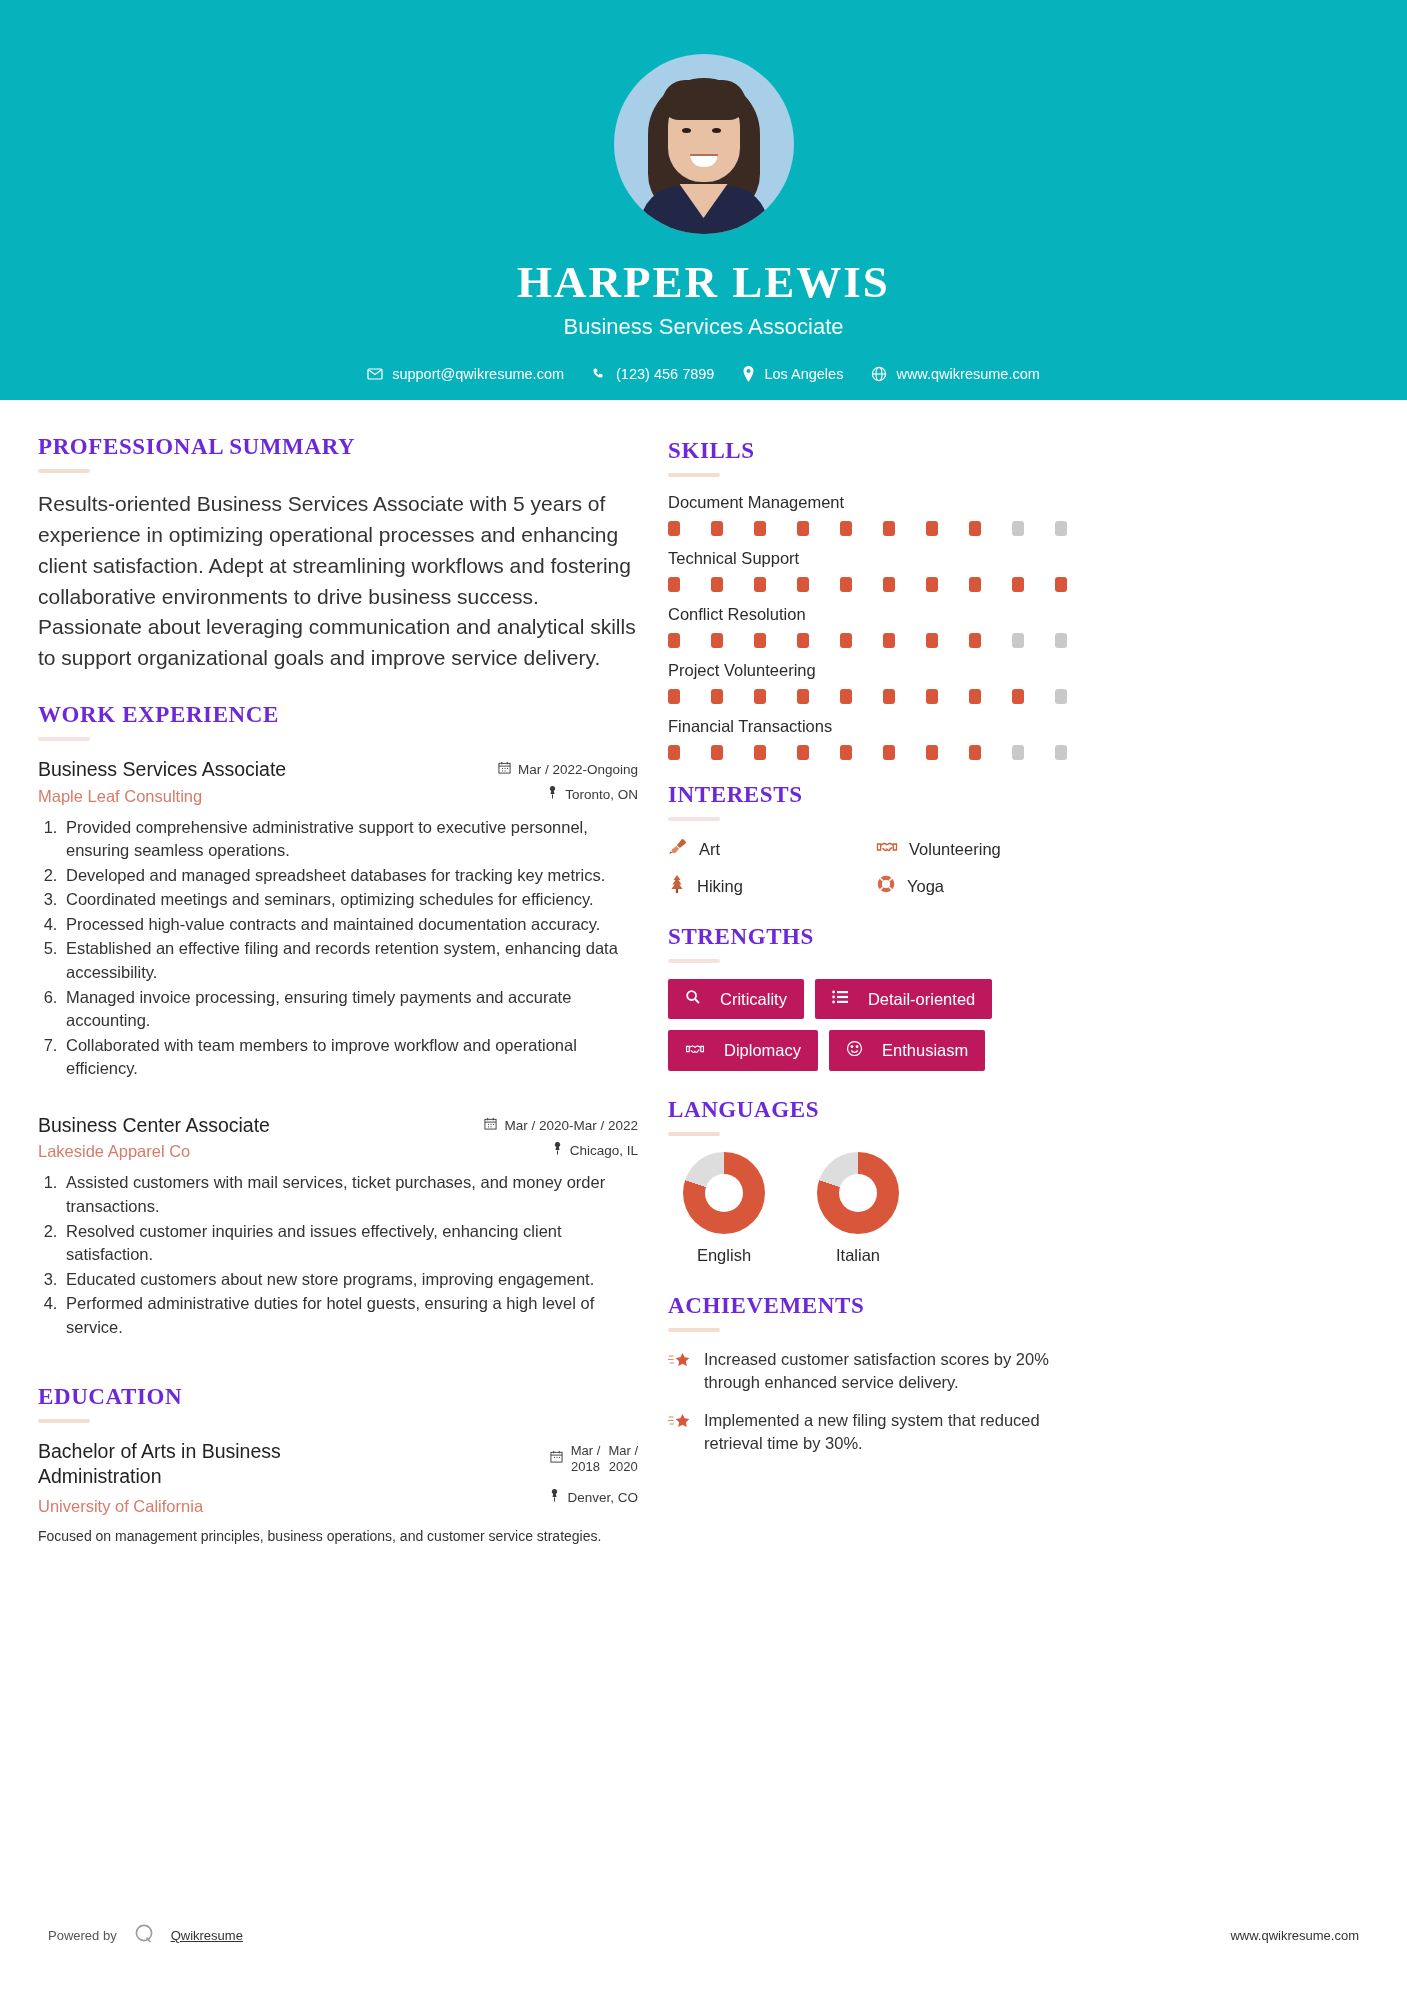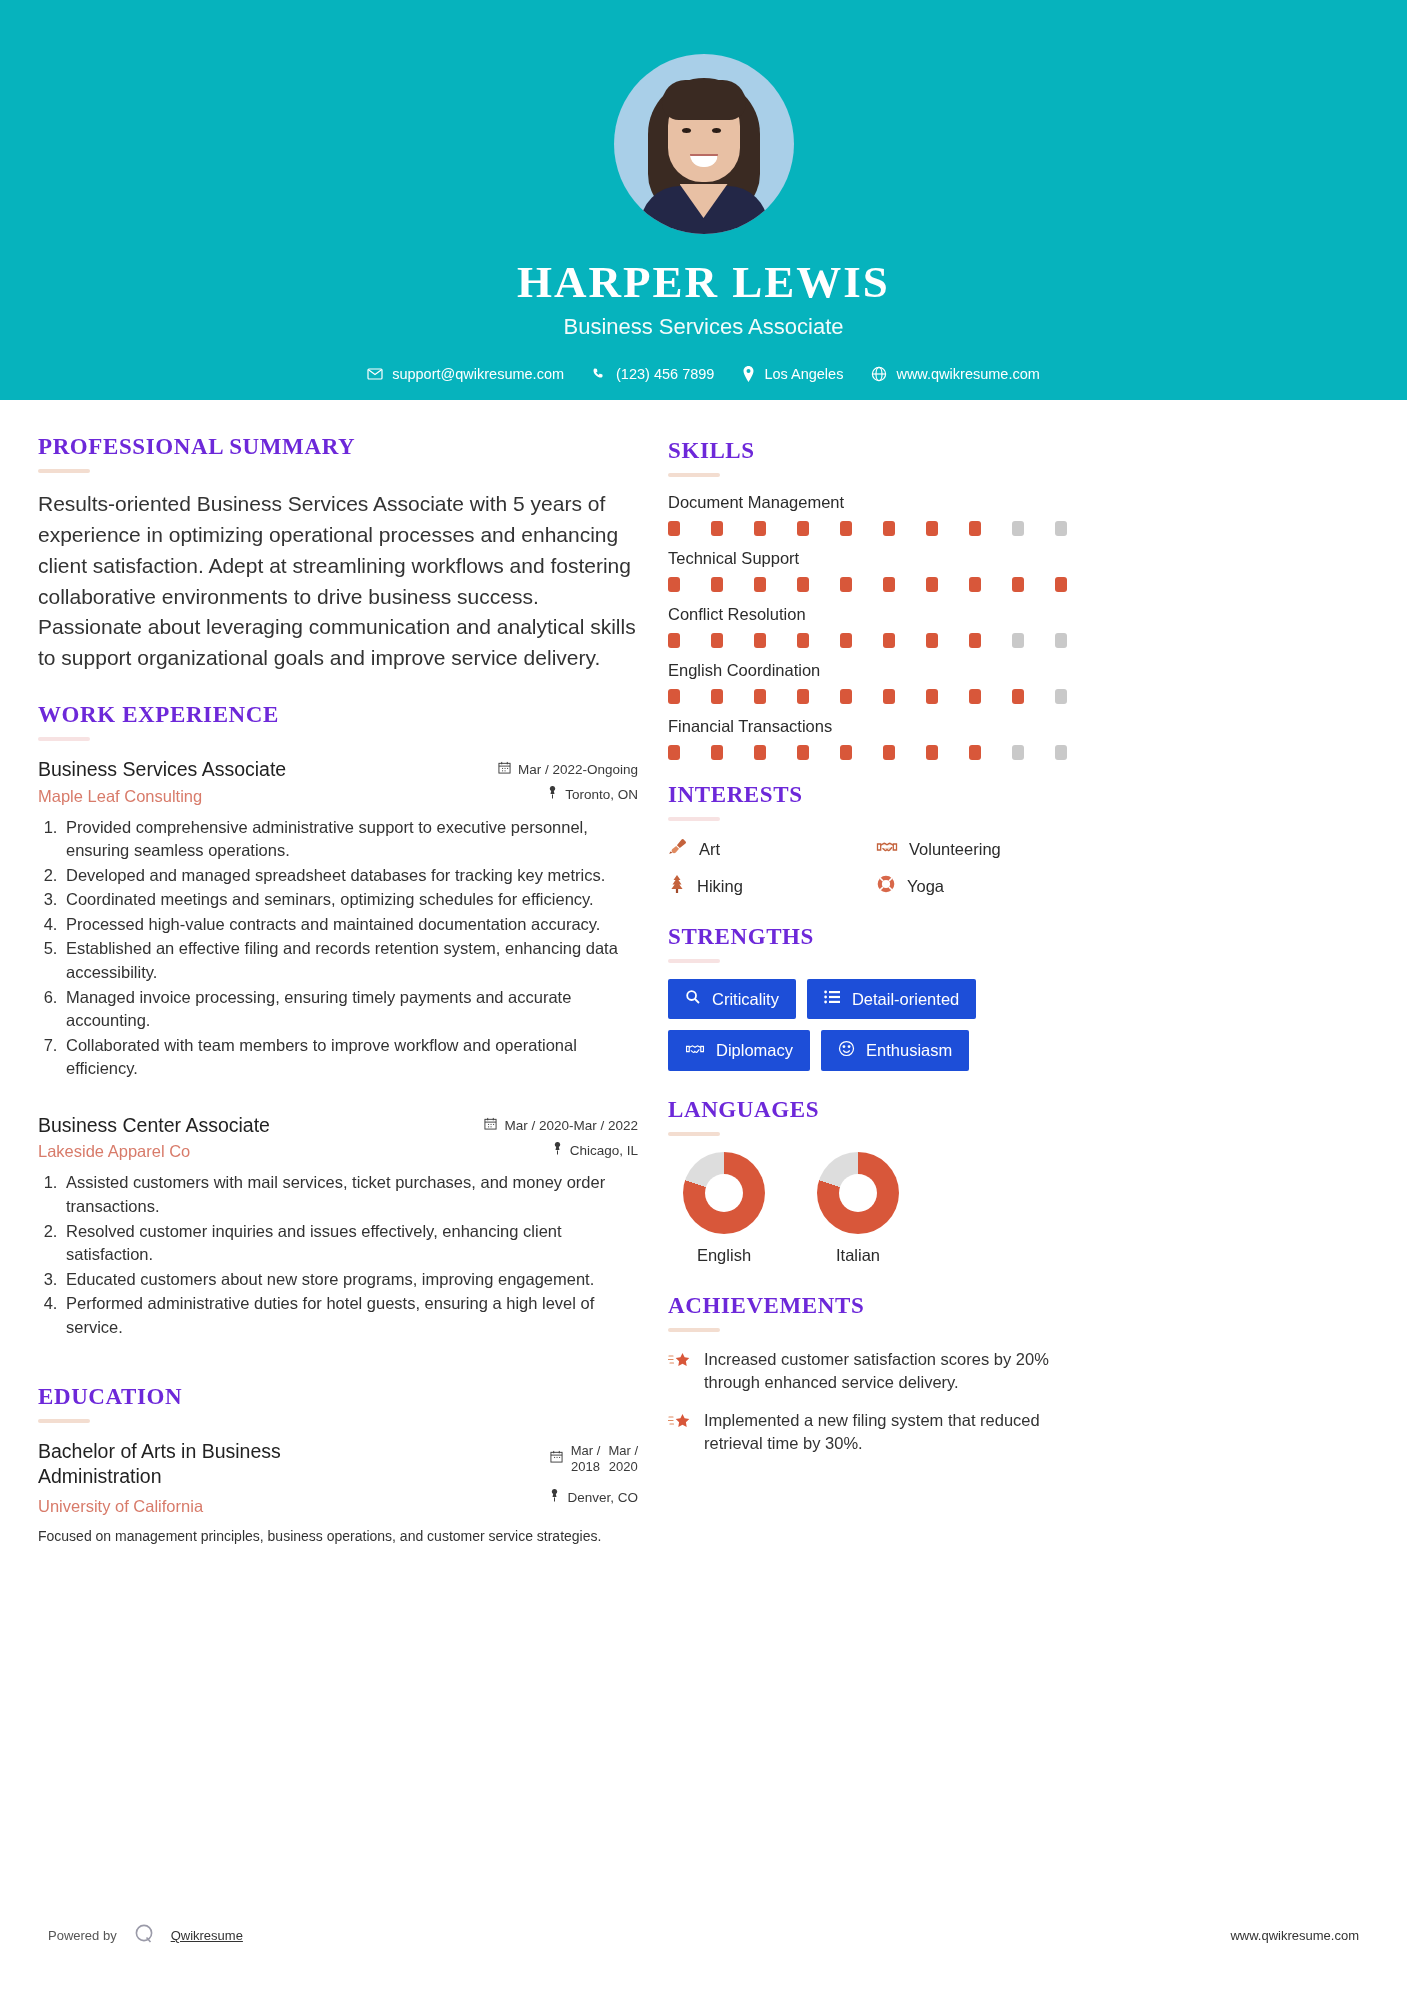--- a/index.html
+++ b/index.html
@@ -244,27 +244,27 @@
   }
 
   
   .strengths {
     display: flex;
     flex-wrap: wrap;
     gap: 11px;
     margin-top: 2px;
   }
   .strength-chip {
-    background: #1d4ed8;
+    background: #be185d;
     color: #ffffff;
     font-size: 16.5px;
     padding: 10px 17px;
     display: flex;
     align-items: center;
-    gap: 11px;
+    gap: 19px;
     border-radius: 2px;
   }
 
   
   .langs {
     display: flex;
     gap: 22px;
     margin-top: 10px;
   }
   .lang { text-align: center; width: 112px; }
@@ -552,21 +552,21 @@
               <span class="dot on"></span>
               <span class="dot on"></span>
               <span class="dot on"></span>
               <span class="dot on"></span>
               <span class="dot on"></span>
               <span class="dot"></span>
               <span class="dot"></span>
             </div>
           </div>
           <div class="skill">
-            <div class="skill-name">English Coordination</div>
+            <div class="skill-name">Project Volunteering</div>
             <div class="dots">
               <span class="dot on"></span>
               <span class="dot on"></span>
               <span class="dot on"></span>
               <span class="dot on"></span>
               <span class="dot on"></span>
               <span class="dot on"></span>
               <span class="dot on"></span>
               <span class="dot on"></span>
               <span class="dot on"></span>

